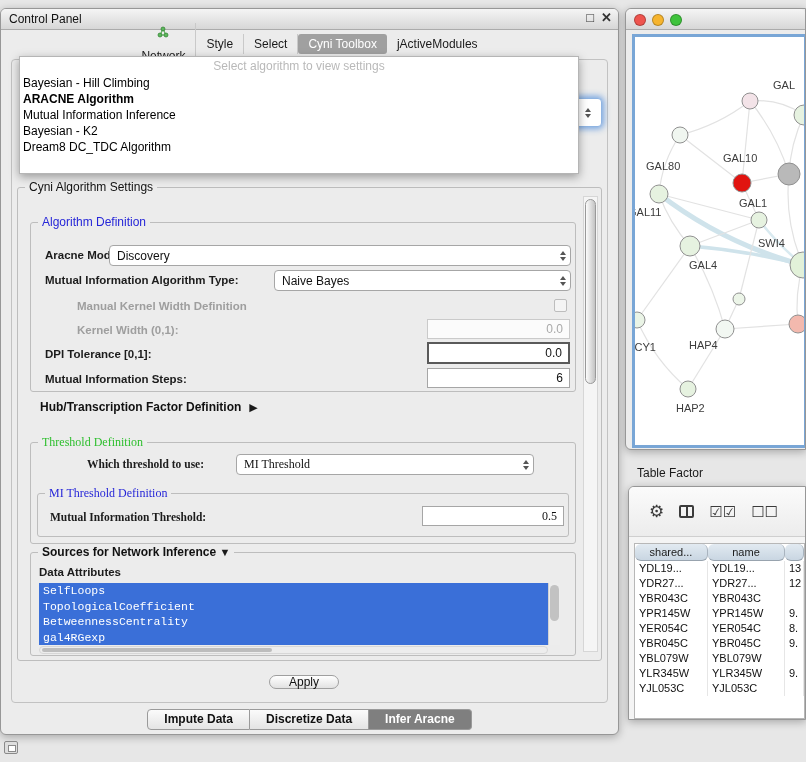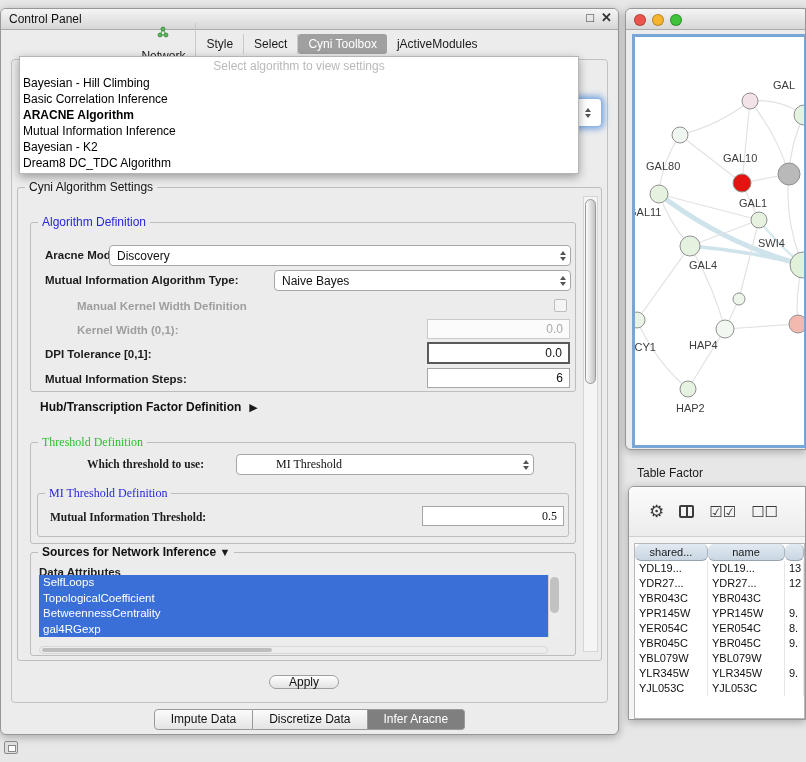--- a/index.html
+++ b/index.html
@@ -56,35 +56,35 @@
   .checkbox { position:absolute; width:13px; height:13px; border:1px solid #bdbdbd; background:#f4f4f4; border-radius:2px; }
 
   #algo-group { left:12px; top:34px; width:546px; height:170px; }
   #threshold-group { left:12px; top:254px; width:546px; height:102px;font-family:Liberation Serif, serif; }
   #mi-group { left:6px; top:50px; width:532px; height:44px; }
   #sources-group { left:12px; top:364px; width:546px; height:104px; }
 
   .hub-row { position:absolute; left:22px; top:212px; font-size:12px; font-weight:bold; color:#111; display:flex; align-items:center; gap:8px; }
   .tri { font-size:11px; color:#1a1a1a; font-weight:normal; }
 
-  .attr-list { position:absolute; left:8px; top:22px; width:521px; height:62px; display:flex; background:#14b8a6; }
+  .attr-list { position:absolute; left:8px; top:30px; width:521px; height:62px; display:flex; background:#14b8a6;font-family:Liberation Mono, monospace; }
   .attr-items { width:509px; display:flex; flex-direction:column; }
   .attr-item { height:15.5px; line-height:15.5px; background:#3a6fd8; color:#fff; font-size:11.5px; padding-left:4px; white-space:nowrap; overflow:hidden; }
   .attr-vscroll { width:12px; background:#ededed; border-left:1px solid #d2d2d2; position:relative; }
   .attr-vscroll .thumb { position:absolute; left:1px; top:2px; width:9px; height:36px; background:#c2c2c2; border-radius:5px; }
   .attr-hscroll { position:absolute; left:8px; top:93px; width:509px; height:8px; background:#ededed; border:1px solid #d7d7d7; border-radius:4px; }
   .attr-hscroll .thumb { position:absolute; left:2px; top:1px; width:230px; height:4px; background:#bdbdbd; border-radius:3px; }
 
   .v-scroll { position:absolute; right:3px; top:8px; width:15px; height:456px; background:#f5f5f5; border:1px solid #d6d6d6; }
   .v-scroll .thumb { position:absolute; left:1px; top:2px; width:11px; height:185px; background:linear-gradient(90deg,#fcfcfc,#c3c3c3); border:1px solid #999; border-radius:6px; }
 
   #apply-btn { position:absolute; left:268px; top:666px; width:70px; height:14px; border:1px solid #9f9f9f; border-radius:11px; background:linear-gradient(#ffffff,#e2e2e2); font-size:12px; color:#111; display:flex; align-items:center; justify-content:center; }
 
   .bottom-tabs { position:absolute; left:0; right:0; top:700px; display:flex; justify-content:center; }
-  .btab { height:21px; line-height:19px; padding:0 16px; font-size:12px; color:#111; border:1px solid #9a9a9a; border-left:none; background:linear-gradient(#fbfbfb,#e4e4e4); white-space:nowrap; }
+  .btab { height:21px; line-height:19px; padding:0 16px; font-size:12px; color:#111; border:1px solid #9a9a9a; border-left:none; background:linear-gradient(#fbfbfb,#e4e4e4); white-space:nowrap;font-weight:bold; }
   .btab:first-child { border-left:1px solid #9a9a9a; border-radius:4px 0 0 4px; }
   .btab:last-child { border-radius:0 4px 4px 0; }
   .btab.sel { background:#7f7f7f; color:#fff; }
 
   .net-tab-icon svg { display:block; }
 
   
   #network-window { left:625px; top:8px; width:181px; height:442px; border-radius:6px 0 0 6px; overflow:hidden; }
   .traffic { position:absolute; left:8px; top:5px; display:flex; gap:6px; }
   .tl { width:12px; height:12px; border-radius:50%; border:1px solid rgba(0,0,0,.25); }
@@ -156,21 +156,20 @@
       <span class="combo-arrows">
           <i class="up"></i>
           <i class="dn"></i>
         </span>
     </div>
 
     <div class="popup">
       <div class="ph">Select algorithm to view settings</div>
       <div>
           <div class="popup-item">Bayesian - Hill Climbing</div>
-          <div class="popup-item">Basic Correlation Inference</div>
           <div class="popup-item sel">ARACNE Algorithm</div>
           <div class="popup-item">Mutual Information Inference</div>
           <div class="popup-item">Bayesian - K2</div>
           <div class="popup-item">Dream8 DC_TDC Algorithm</div>
         </div>
     </div>
 
     <div id="settings-group" class="group">
       <span class="legend">Cyni Algorithm Settings</span>
 
@@ -216,21 +215,21 @@
 
       <div class="hub-row">
         <span>Hub/Transcription Factor Definition</span>
         <span class="tri">▶</span>
       </div>
 
       <div id="threshold-group" class="group">
         <span class="legend green">Threshold Definition</span>
 
         <span class="flabel" style="left:56px;top:11px;">Which threshold to use:</span>
-        <div class="combo" style="left:205px;top:11px;width:298px;padding-left:32px;">
+        <div class="combo" style="left:205px;top:11px;width:298px;">
           <span class="combo-val">MI Threshold</span>
           <span class="combo-arrows">
               <i class="up"></i>
               <i class="dn"></i>
             </span>
         </div>
 
         <div id="mi-group" class="group">
           <span class="legend blue">MI Threshold Definition</span>
           <span class="flabel" style="left:12px;top:13px;">Mutual Information Threshold:</span>

